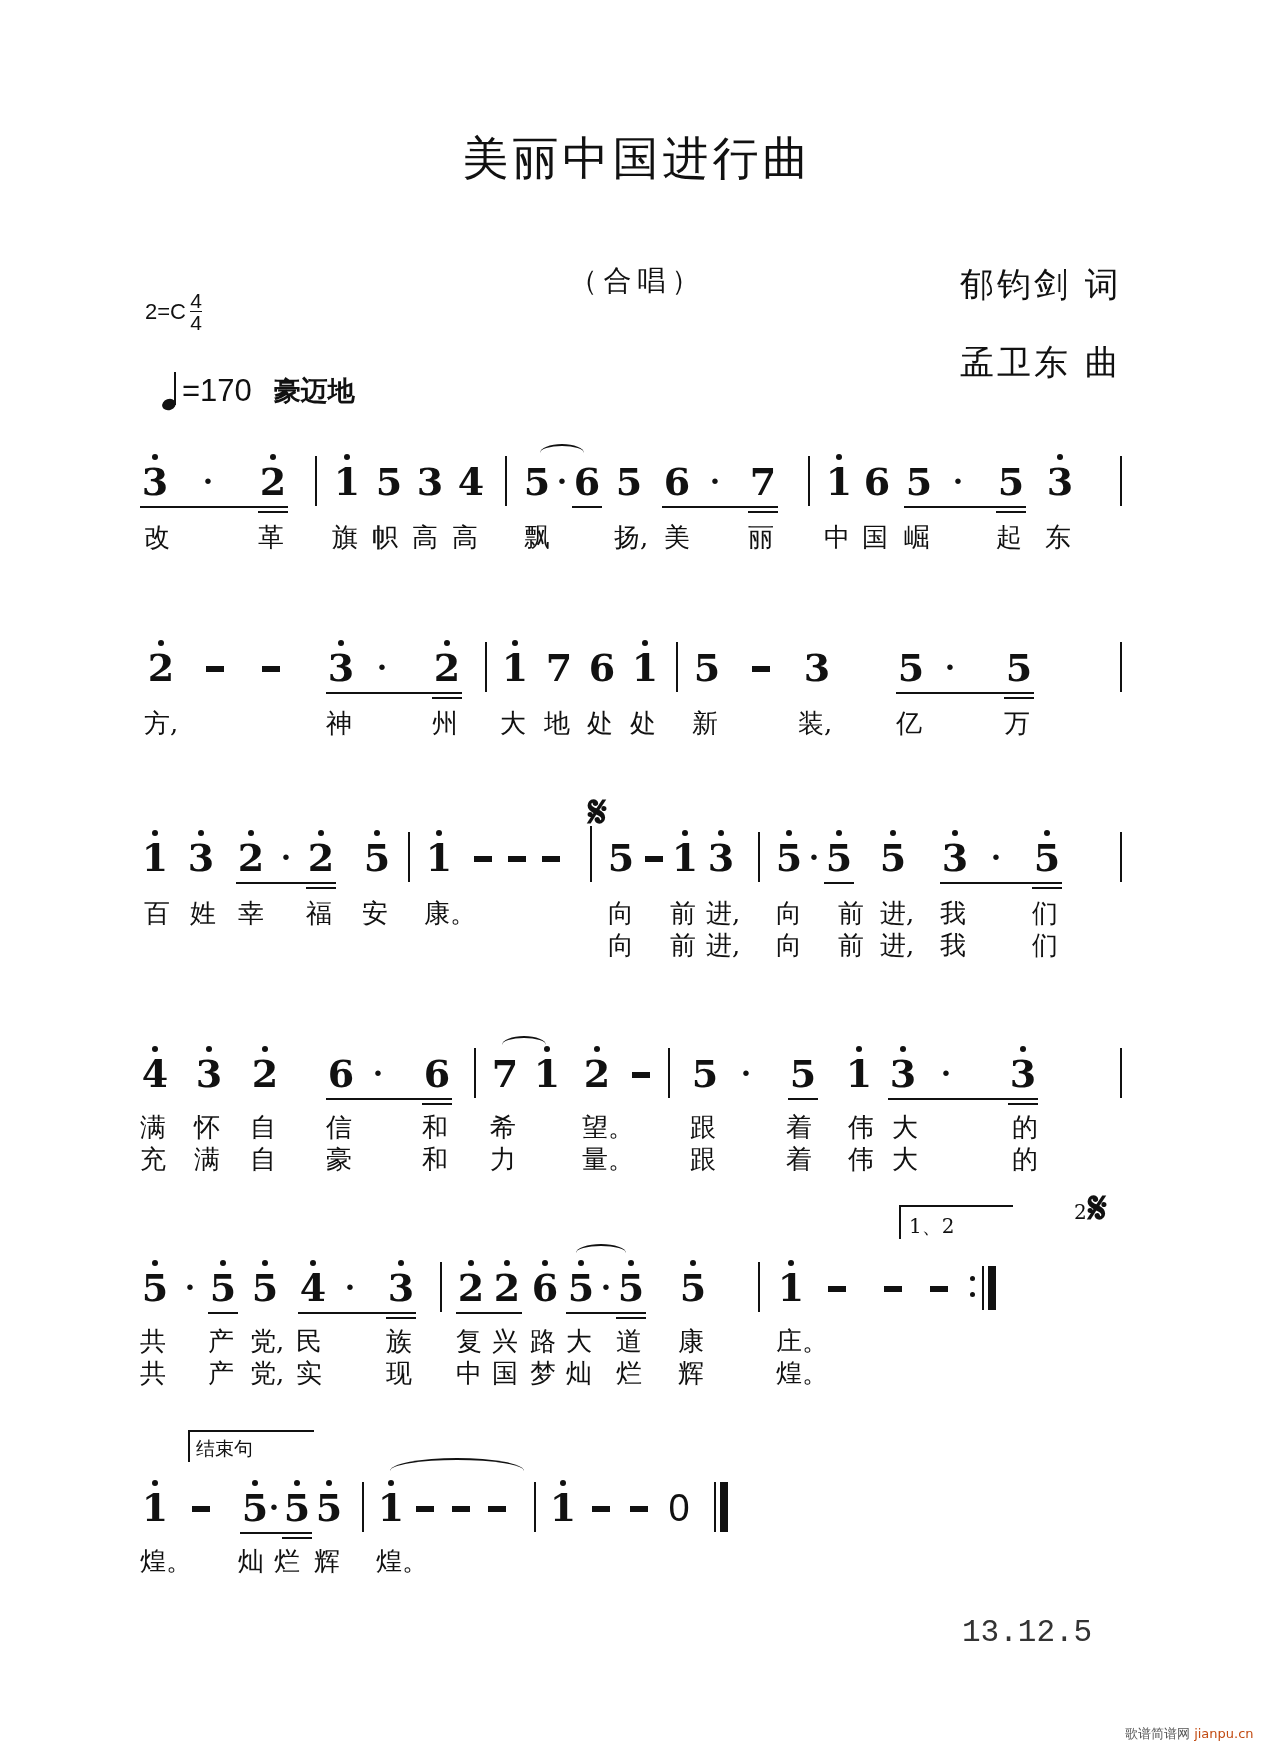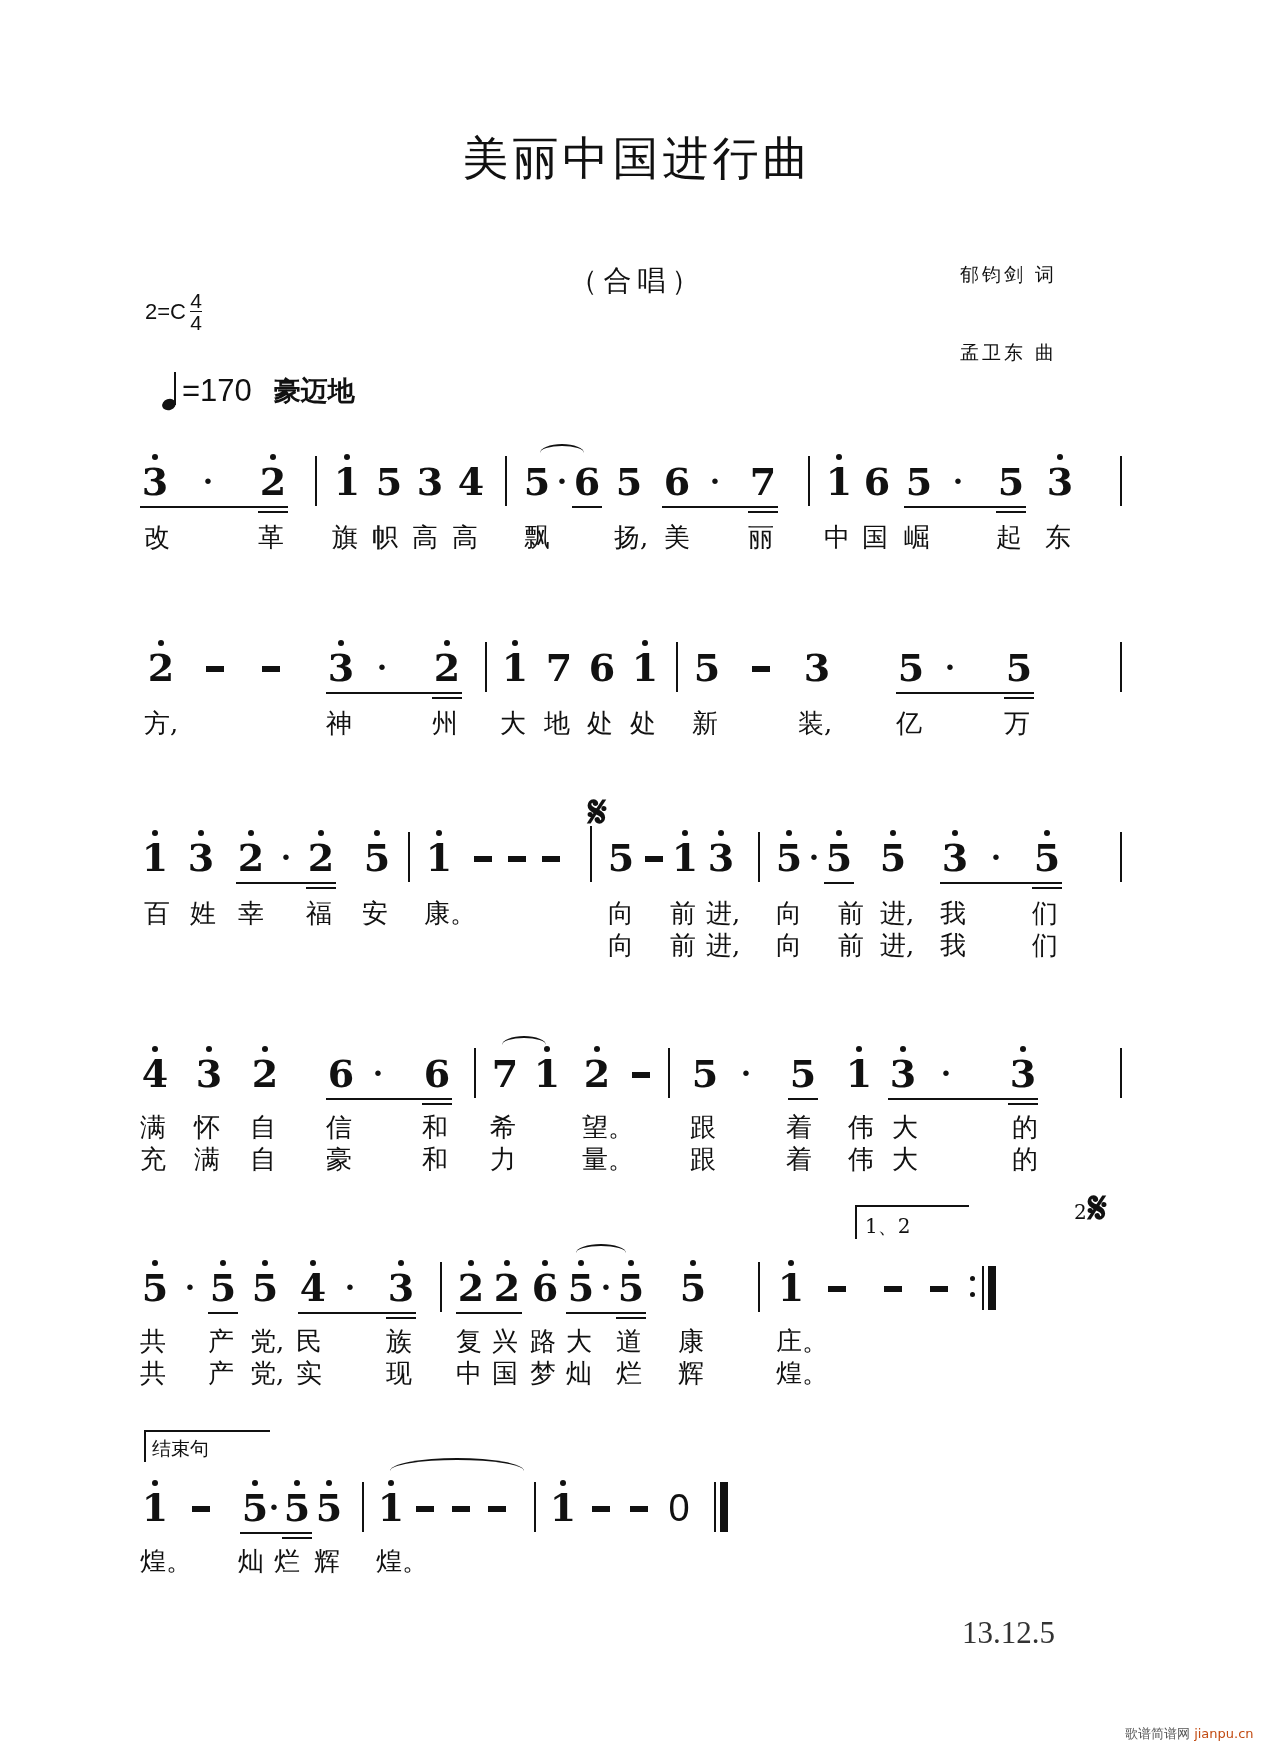--- a/index.html
+++ b/index.html
@@ -3,42 +3,42 @@
 <meta charset="utf-8">
 <style>
   html, body { margin:0; padding:0; background:#ffffff; }
   body { width:1275px; height:1753px; position:relative; overflow:hidden; color:#111; }
   .abs { position:absolute; }
   .title { left:0; width:1275px; top:128px; text-align:center; font-family:"DejaVu Serif", serif; font-size:46px; letter-spacing:4px; }
   .subtitle { left:0; width:1275px; top:262px; text-align:center; font-family:"DejaVu Serif", serif; font-size:28px; letter-spacing:6px; }
   .key { left:145px; top:290px; font-family:"Liberation Sans", sans-serif; font-size:22px; display:flex; align-items:center; }
   .timesig { display:inline-flex; flex-direction:column; align-items:center; margin-left:4px; font-size:21px; line-height:21px; }
   .timesig .bar { width:12px; height:1px; background:#111; }
-  .credit { font-family:"DejaVu Serif", serif; font-size:19px; letter-spacing:3px; }
+  .credit { font-family:"DejaVu Serif", serif; font-size:34px; letter-spacing:3px; }
   .tempo { left:162px; top:372px; font-family:"Liberation Sans", sans-serif; font-size:31px; display:flex; align-items:center; }
   .tempo .expr { font-weight:bold; font-size:27px; margin-left:22px; font-family:"DejaVu Sans", sans-serif; }
   .note-icon { display:inline-block; position:relative; width:18px; height:38px; margin-right:2px; }
   .note-icon .head { position:absolute; left:0; bottom:0; width:14px; height:11px; background:#111; border-radius:50%; transform:rotate(-20deg); }
   .note-icon .stem { position:absolute; left:12px; bottom:5px; width:2px; height:33px; background:#111; }
 
   .staff { position:absolute; left:140px; width:990px; height:60px; }
   .n { position:absolute; font-family:"DejaVu Serif", serif; font-weight:bold; font-size:38px; line-height:40px; text-align:center; width:30px; }
   .n.hi::before { content:""; position:absolute; left:50%; top:-8px; width:6px; height:6px; margin-left:-3px; background:#111; border-radius:50%; }
   .dot { position:absolute; font-family:"DejaVu Serif", serif; font-weight:bold; font-size:30px; line-height:40px; width:20px; text-align:center; }
   .dash { position:absolute; width:18px; height:6px; background:#111; top:18px; }
   .bl { position:absolute; width:2px; background:#111; top:-6px; height:50px; }
   .u1 { position:absolute; height:2px; background:#111; top:44px; }
   .u2 { position:absolute; height:2px; background:#111; top:49px; }
   .slur { position:absolute; height:16px; border-top:2px solid #111; border-radius:50% 50% 0 0; }
   .lyr { position:absolute; font-family:"DejaVu Serif", serif; font-size:26px; line-height:30px; }
   .segno { position:absolute; font-family:"DejaVu Serif", serif; font-size:44px; line-height:44px; font-weight:bold; }
-  .volta { position:absolute; border-left:2px solid #111; border-top:2px solid #111; height:32px; }
+  .volta { position:absolute; border-left:2px solid #111; border-top:2px solid #111; height:32px;margin-left:44px; }
   .volta span { position:absolute; left:8px; top:6px; font-family:"DejaVu Serif", serif; font-size:20px; }
   .thick { position:absolute; width:8px; background:#111; }
-  .date { left:962px; top:1615px; font-family:Liberation Serif, serif; font-size:31px; color:#333; }
+  .date { left:962px; top:1615px; font-family:Liberation Mono, monospace; font-size:31px; color:#333; }
   .wm { left:1125px; top:1725px; font-family:"DejaVu Sans", sans-serif; font-size:13px; color:#555; white-space:nowrap; }
   .wm .site { color:#c24b12; }
 </style>
 </head>
 <body>
 
 <div class="abs title">美丽中国进行曲</div>
 <div class="abs subtitle">（合唱）</div>
 <div class="abs key">
   <span>2=C</span>

